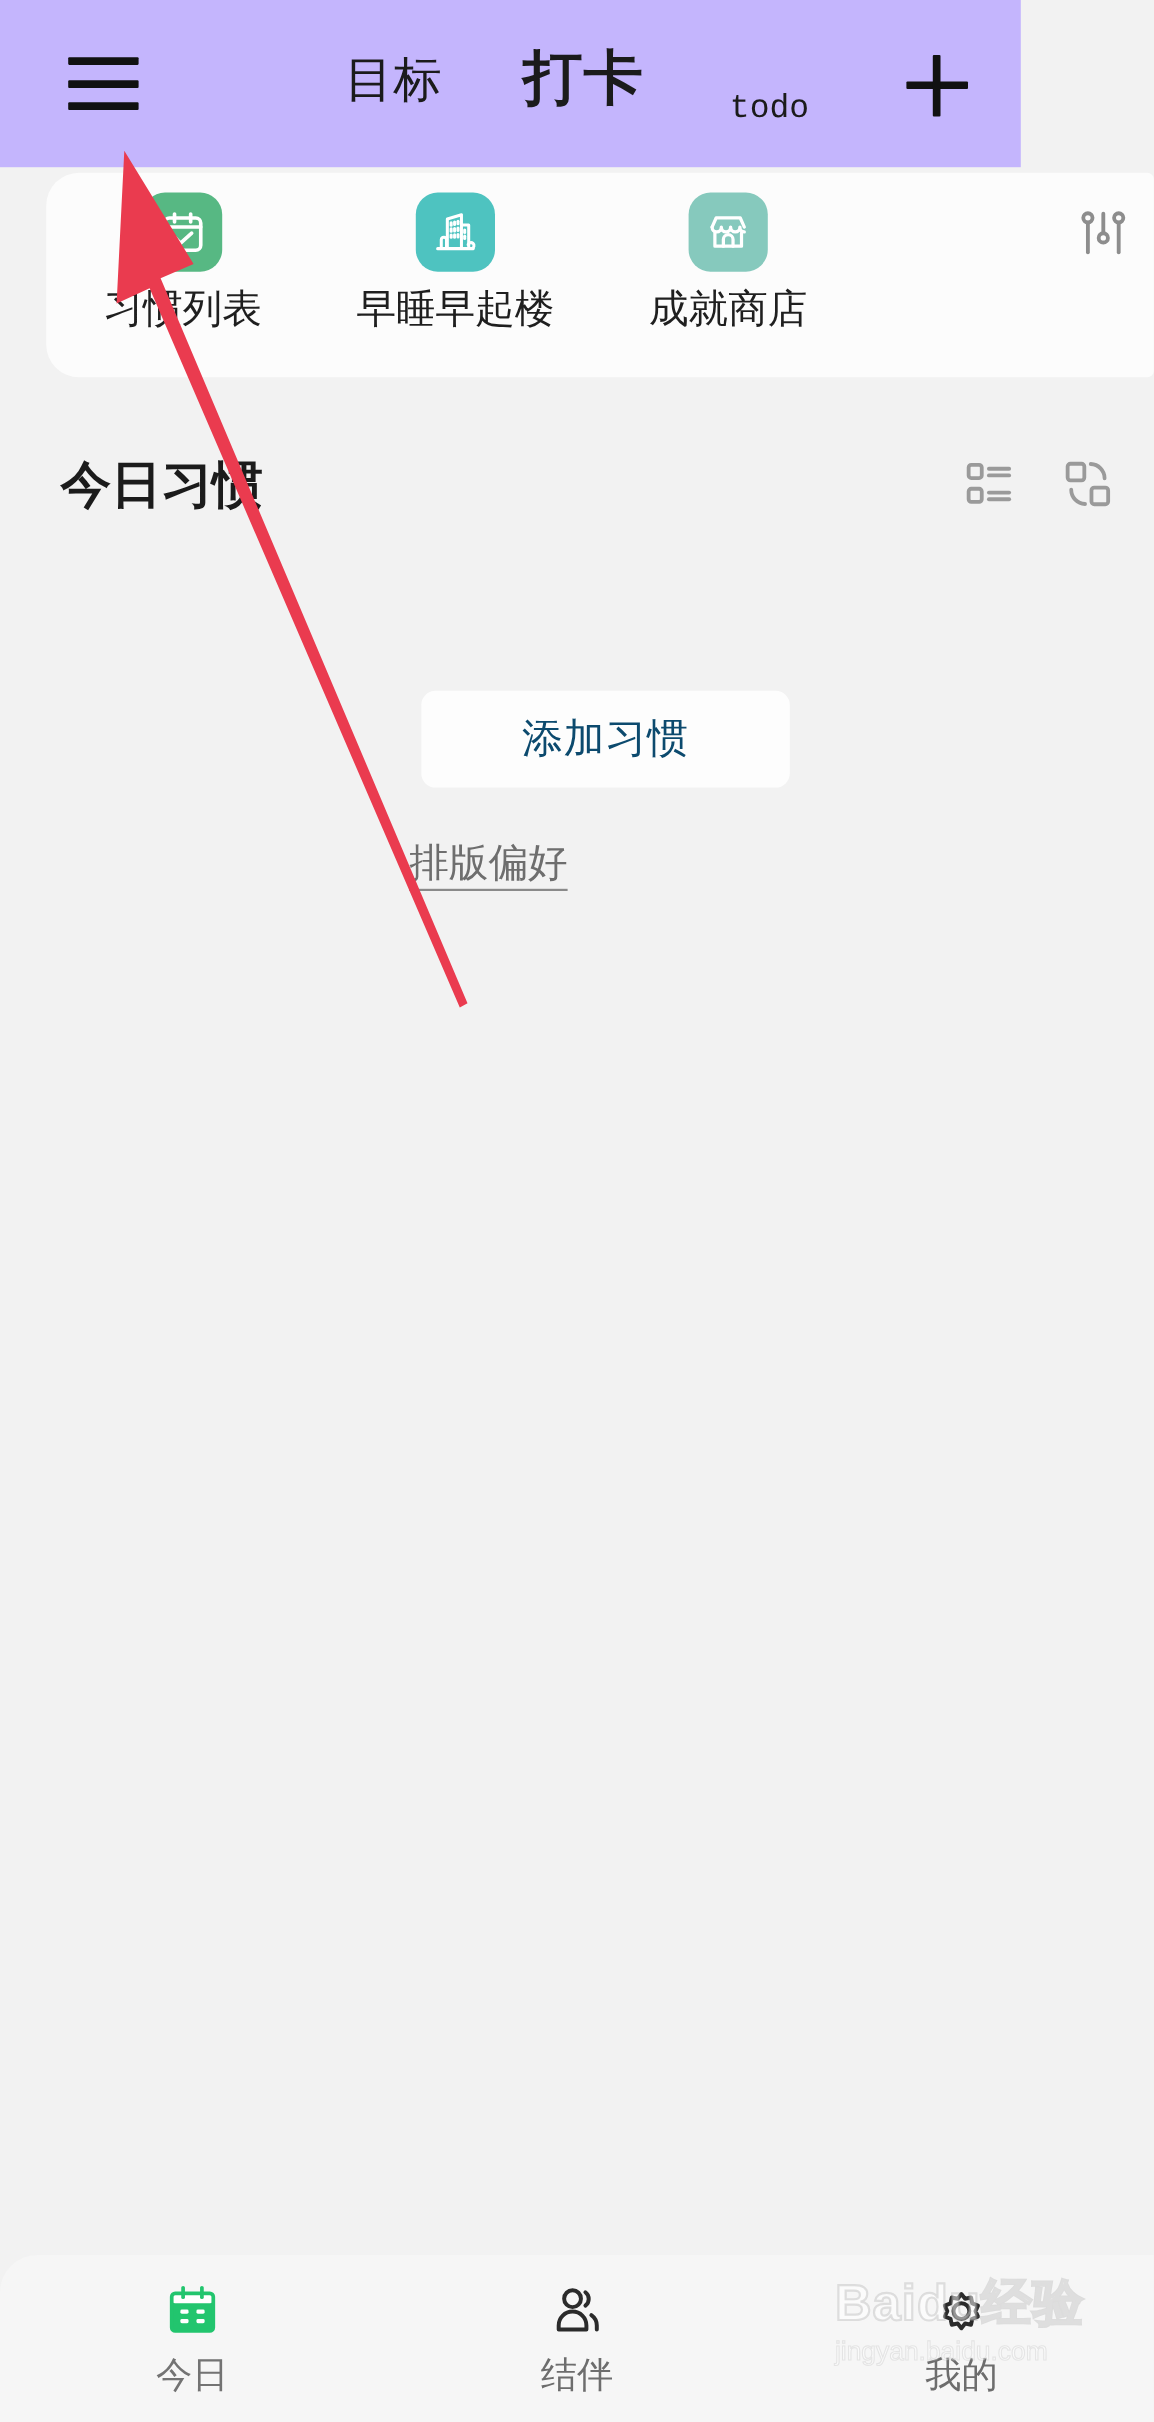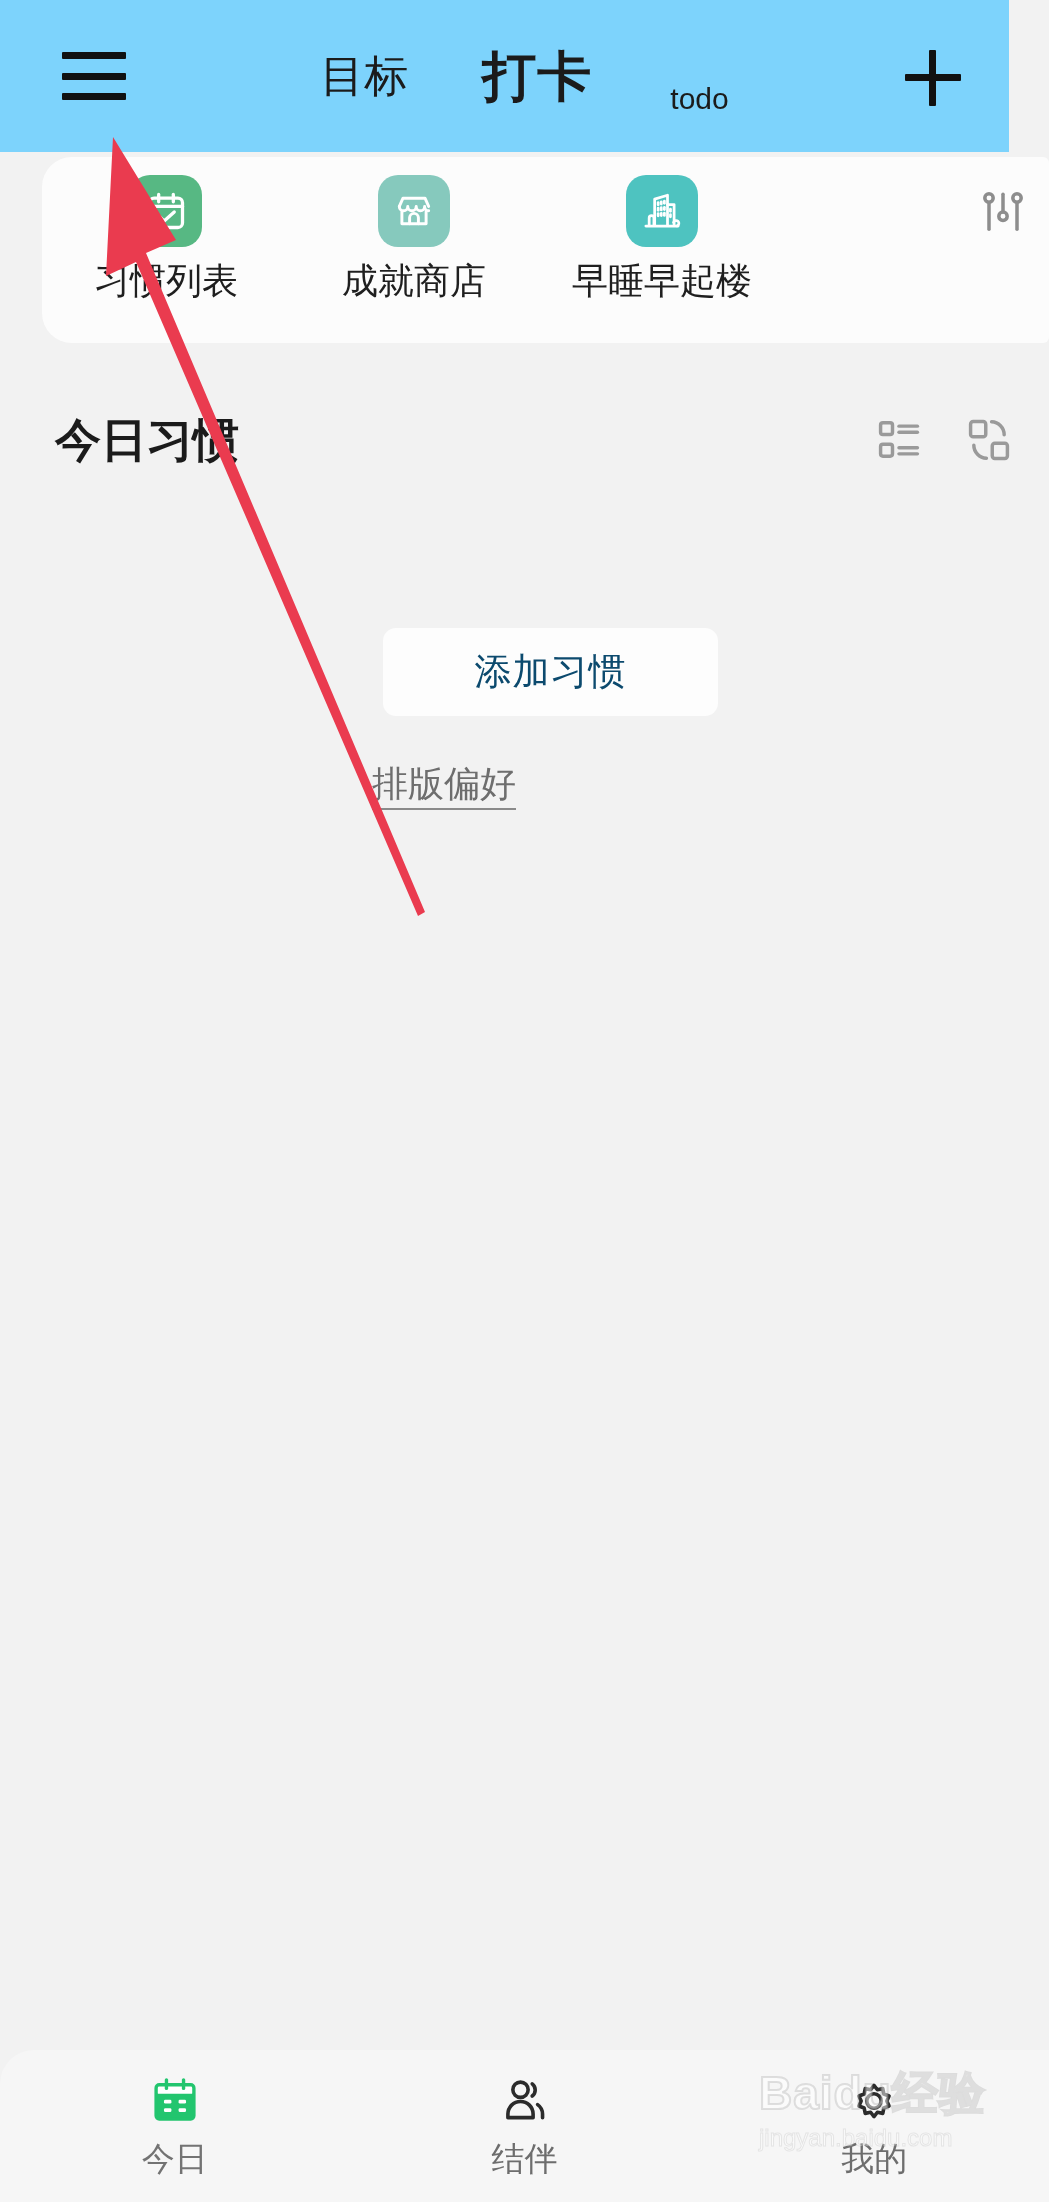--- a/index.html
+++ b/index.html
@@ -16,25 +16,26 @@
     position: relative;
     width: 1049px;
     height: 2202px;
     background: #f2f2f2;
   }
 
   
   .topbar {
     position: absolute;
     left: 0; top: 0;
-    width: 1009px;
+    width: 928px;
     height: 152px;
     display: flex;
     align-items: center;
-    background: #7dd3fc;
+    background: #c4b5fd;
+    font-family: Liberation Mono, monospace;
   }
 
   .hamburger {
     position: absolute;
     left: 62px;
     top: 52px;
     width: 64px;
     height: 48px;
     display: flex;
     flex-direction: column;
@@ -288,32 +289,20 @@
           <rect x="3" y="5" width="18" height="16" rx="2.5"></rect>
           <line x1="3" y1="9.5" x2="21" y2="9.5"></line>
           <line x1="8" y1="3" x2="8" y2="7"></line>
           <line x1="16" y1="3" x2="16" y2="7"></line>
           <polyline points="8,14.5 11,17.5 16.5,12.5"></polyline>
         </svg>
       </div>
       <div class="sc-label">习惯列表</div>
     </div>
 
-
-    <div class="shortcut">
-      <div class="sc-icon" style="background:#86c9bd">
-        <svg width="44" height="44" viewBox="0 0 24 24" fill="none" stroke="#ffffff" stroke-width="1.6" stroke-linecap="round" stroke-linejoin="round">
-          <path d="M4 9.5 6 5h12l2 4.5"></path>
-          <path d="M4 9.5c0 1.4 1 2.4 2.3 2.4S8.6 10.9 8.6 9.5c0 1.4 1 2.4 2.3 2.4s2.3-1 2.3-2.4c0 1.4 1 2.4 2.3 2.4s2.3-1 2.3-2.4c0 1.4 1 2.4 2.2 2.4"></path>
-          <path d="M5.4 12.4V19h13.2v-6.6"></path>
-          <path d="M9.6 19v-3.3a2.4 2.4 0 0 1 4.8 0V19"></path>
-        </svg>
-      </div>
-      <div class="sc-label">成就商店</div>
-    </div>
 
     <div class="shortcut">
       <div class="sc-icon" style="background:#4ec3c0">
         <svg width="44" height="44" viewBox="0 0 24 24" fill="none" stroke="#ffffff" stroke-width="1.5" stroke-linecap="round" stroke-linejoin="round">
           <path d="M8 20V5.5L15 3.4V20"></path>
           <path d="M15 8.5h3.6V20"></path>
           <line x1="9.9" y1="7.4" x2="9.9" y2="8.6"></line>
           <line x1="11.6" y1="7" x2="11.6" y2="8.2"></line>
           <line x1="13.3" y1="6.6" x2="13.3" y2="7.8"></line>
           <line x1="9.9" y1="10.4" x2="9.9" y2="11.6"></line>
@@ -325,20 +314,32 @@
           <line x1="16.6" y1="11" x2="16.6" y2="12.2"></line>
           <line x1="16.6" y1="14" x2="16.6" y2="15.2"></line>
           <path d="M5 20v-4.2a1.3 1.3 0 0 1 2.6 0V20"></path>
           <line x1="3.2" y1="20.2" x2="20.8" y2="20.2"></line>
           <path d="M18.3 18.2a1.5 1.5 0 1 1 2 1.9"></path>
         </svg>
       </div>
       <div class="sc-label">早睡早起楼</div>
     </div>
 
+    <div class="shortcut">
+      <div class="sc-icon" style="background:#86c9bd">
+        <svg width="44" height="44" viewBox="0 0 24 24" fill="none" stroke="#ffffff" stroke-width="1.6" stroke-linecap="round" stroke-linejoin="round">
+          <path d="M4 9.5 6 5h12l2 4.5"></path>
+          <path d="M4 9.5c0 1.4 1 2.4 2.3 2.4S8.6 10.9 8.6 9.5c0 1.4 1 2.4 2.3 2.4s2.3-1 2.3-2.4c0 1.4 1 2.4 2.3 2.4s2.3-1 2.3-2.4c0 1.4 1 2.4 2.2 2.4"></path>
+          <path d="M5.4 12.4V19h13.2v-6.6"></path>
+          <path d="M9.6 19v-3.3a2.4 2.4 0 0 1 4.8 0V19"></path>
+        </svg>
+      </div>
+      <div class="sc-label">成就商店</div>
+    </div>
+
     <div class="sliders-icon">
       <svg width="56" height="56" viewBox="0 0 24 24" fill="none" stroke="#8d8d8d" stroke-width="1.5" stroke-linecap="round">
         <line x1="6" y1="7.5" x2="6" y2="19"></line>
         <line x1="12" y1="4" x2="12" y2="11.5"></line>
         <line x1="18" y1="7.5" x2="18" y2="19"></line>
         <circle cx="6" cy="5.6" r="1.8"></circle>
         <circle cx="12" cy="13.4" r="1.8"></circle>
         <circle cx="18" cy="5.6" r="1.8"></circle>
       </svg>
     </div>

